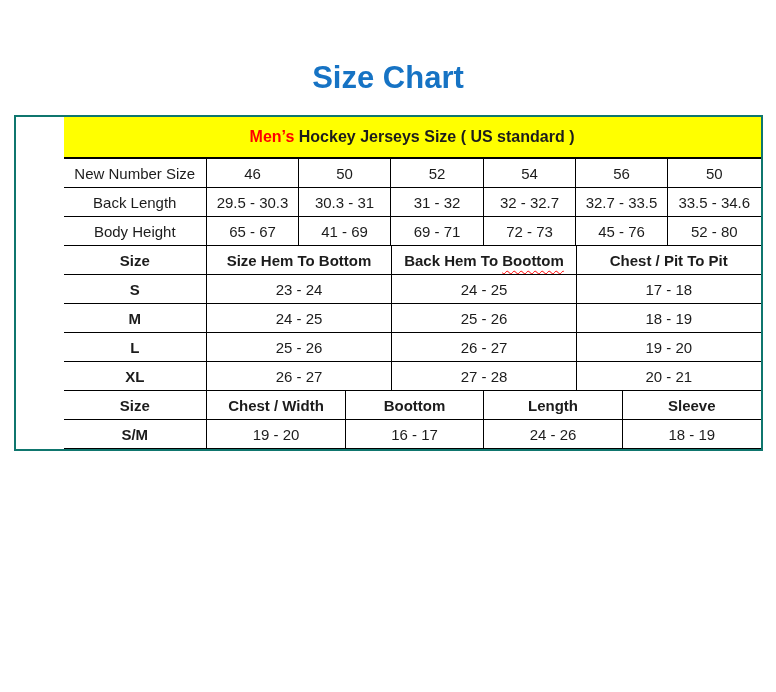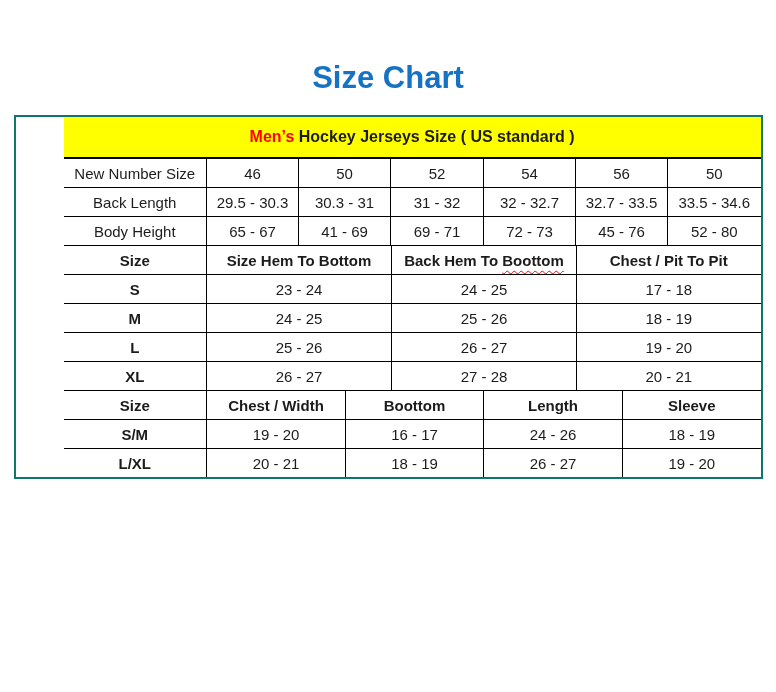--- a/index.html
+++ b/index.html
@@ -168,23 +168,16 @@
       <th>Length</th>
       <th>Sleeve</th>
     </tr>
     <tr>
       <th>S/M</th>
       <td>19 - 20</td>
       <td>16 - 17</td>
       <td>24 - 26</td>
       <td>18 - 19</td>
     </tr>
-    <tr class="lastrow">
-      <th>L/XL</th>
-      <td>20 - 21</td>
-      <td>18 - 19</td>
-      <td>26 - 27</td>
-      <td>19 - 20</td>
-    </tr>
   </tbody>
     </table>
 
 </div>
 
 </body></html>

